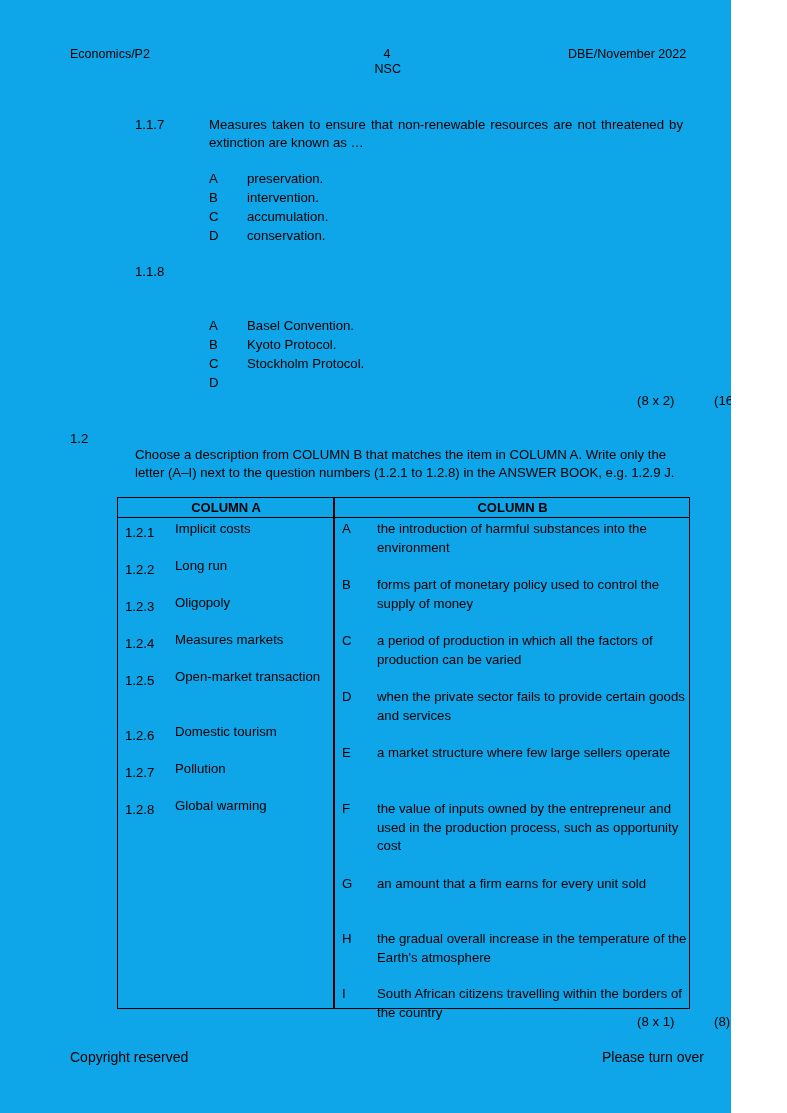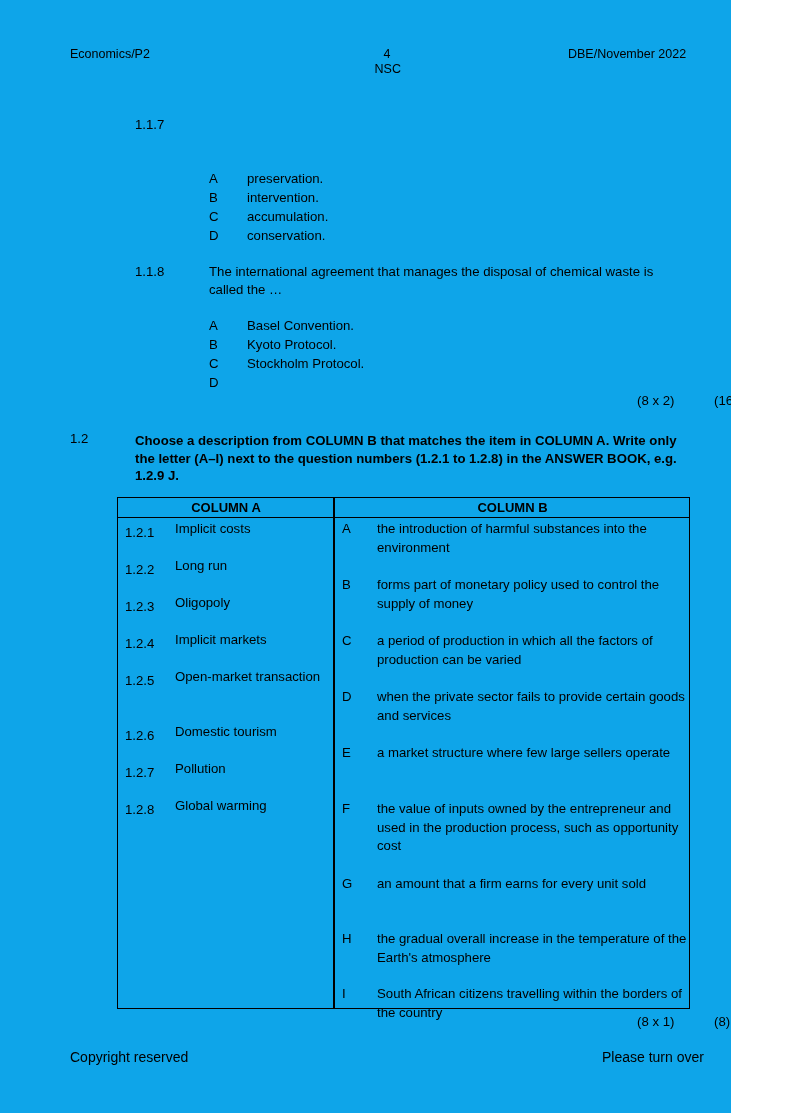--- a/index.html
+++ b/index.html
@@ -160,46 +160,46 @@
 <body>
 
 <div id="page">
 
   <div class="hdr" id="hdr-left">Economics/P2</div>
   <div class="hdr" id="hdr-page">4</div>
   <div class="hdr" id="hdr-nsc">NSC</div>
   <div class="hdr" id="hdr-right">DBE/November 2022</div>
 
   <div class="qnum" style="left:135px; top:116px;">1.1.7</div>
+  <div class="qstem justify" style="left:209px; top:116px; width:474px;">Measures taken to ensure that non-renewable resources are not threatened by extinction are known as …</div>
 
   <div class="opt-letter" style="left:209px; top:170px;">A</div>
   <div class="opt-text" style="left:247px; top:170px;">preservation.</div>
   <div class="opt-letter" style="left:209px; top:189px;">B</div>
   <div class="opt-text" style="left:247px; top:189px;">intervention.</div>
   <div class="opt-letter" style="left:209px; top:208px;">C</div>
   <div class="opt-text" style="left:247px; top:208px;">accumulation.</div>
   <div class="opt-letter" style="left:209px; top:227px;">D</div>
   <div class="opt-text" style="left:247px; top:227px;">conservation.</div>
 
   <div class="qnum" style="left:135px; top:263px;">1.1.8</div>
-  <div class="qstem" style="left:209px; top:263px; width:478px;">The international agreement that manages the disposal of chemical waste is called the …</div>
 
   <div class="opt-letter" style="left:209px; top:317px;">A</div>
   <div class="opt-text" style="left:247px; top:317px;">Basel Convention.</div>
   <div class="opt-letter" style="left:209px; top:336px;">B</div>
   <div class="opt-text" style="left:247px; top:336px;">Kyoto Protocol.</div>
   <div class="opt-letter" style="left:209px; top:355px;">C</div>
   <div class="opt-text" style="left:247px; top:355px;">Stockholm Protocol.</div>
   <div class="opt-letter" style="left:209px; top:374px;">D</div>
 
   <div class="marks" style="left:637px; top:392px;">(8 x 2)</div>
   <div class="marks" style="left:714px; top:392px;">(16)</div>
 
   <div class="qnum" style="left:70px;  top:430px;">1.2</div>
-  <div class="qstem" style="left:135px; top:432px; width:555px;font-weight:bold;">Choose a description from COLUMN B that matches the item in COLUMN A. Write only the letter (A–I) next to the question numbers (1.2.1 to 1.2.8) in the ANSWER BOOK, e.g. 1.2.9 J.</div>
+  <div class="qstem" style="left:135px; top:446px; width:555px;">Choose a description from COLUMN B that matches the item in COLUMN A. Write only the letter (A–I) next to the question numbers (1.2.1 to 1.2.8) in the ANSWER BOOK, e.g. 1.2.9 J.</div>
 
   <div id="match-table">
 
     <div id="table-head">
       <div class="th" id="th-a">COLUMN A</div>
       <div class="th" id="th-b">COLUMN B</div>
     </div>
 
     <div id="col-divider"></div>
 
@@ -211,21 +211,21 @@
       <div class="row-a" style="top:38px;">
         <span class="num">1.2.2</span>
         <span class="txt">Long run</span>
       </div>
       <div class="row-a" style="top:75px;">
         <span class="num">1.2.3</span>
         <span class="txt">Oligopoly</span>
       </div>
       <div class="row-a" style="top:112px;">
         <span class="num">1.2.4</span>
-        <span class="txt">Implicit markets</span>
+        <span class="txt">Measures markets</span>
       </div>
       <div class="row-a" style="top:149px;">
         <span class="num">1.2.5</span>
         <span class="txt">Open-market transaction</span>
       </div>
       <div class="row-a" style="top:204px;">
         <span class="num">1.2.6</span>
         <span class="txt">Domestic tourism</span>
       </div>
       <div class="row-a" style="top:241px;">

